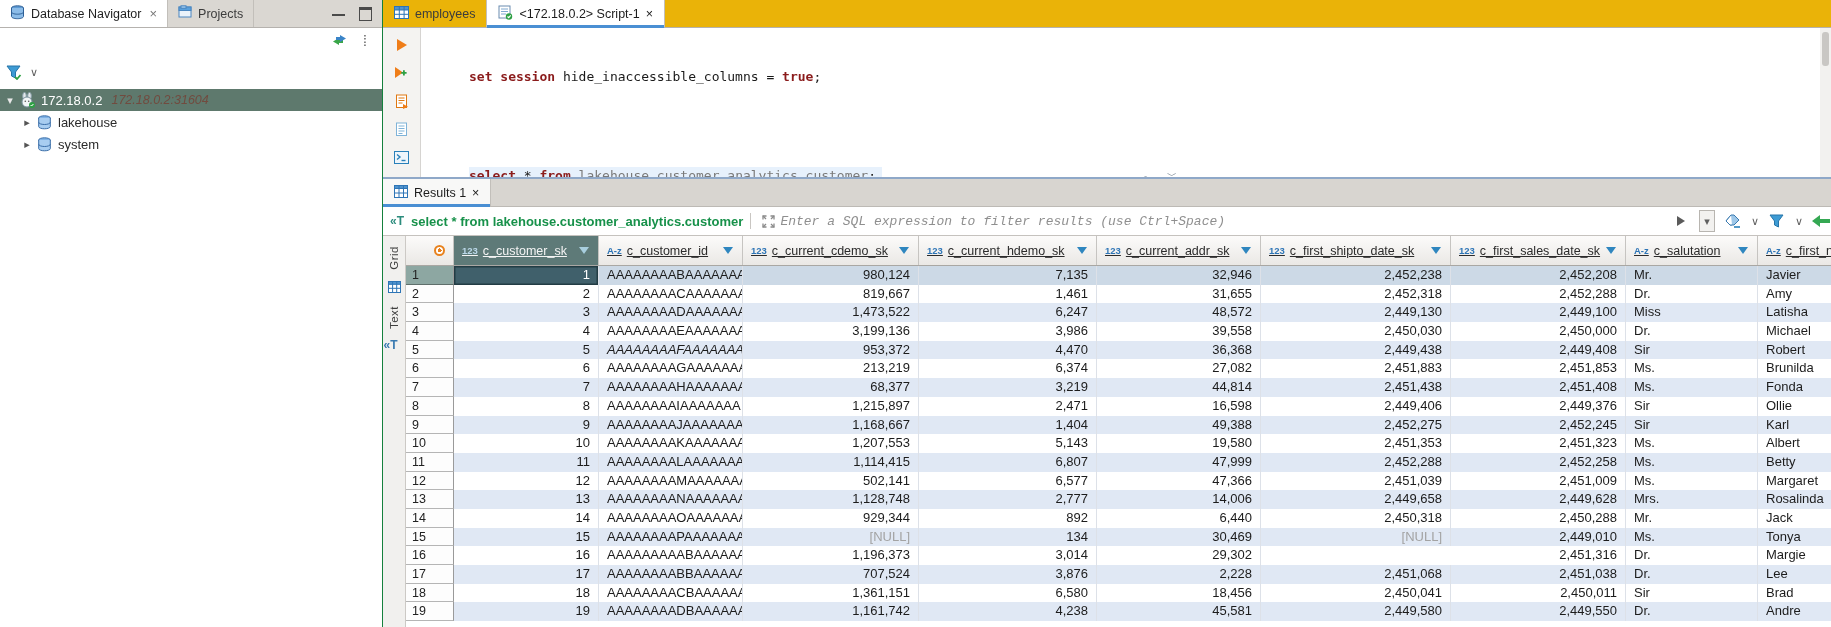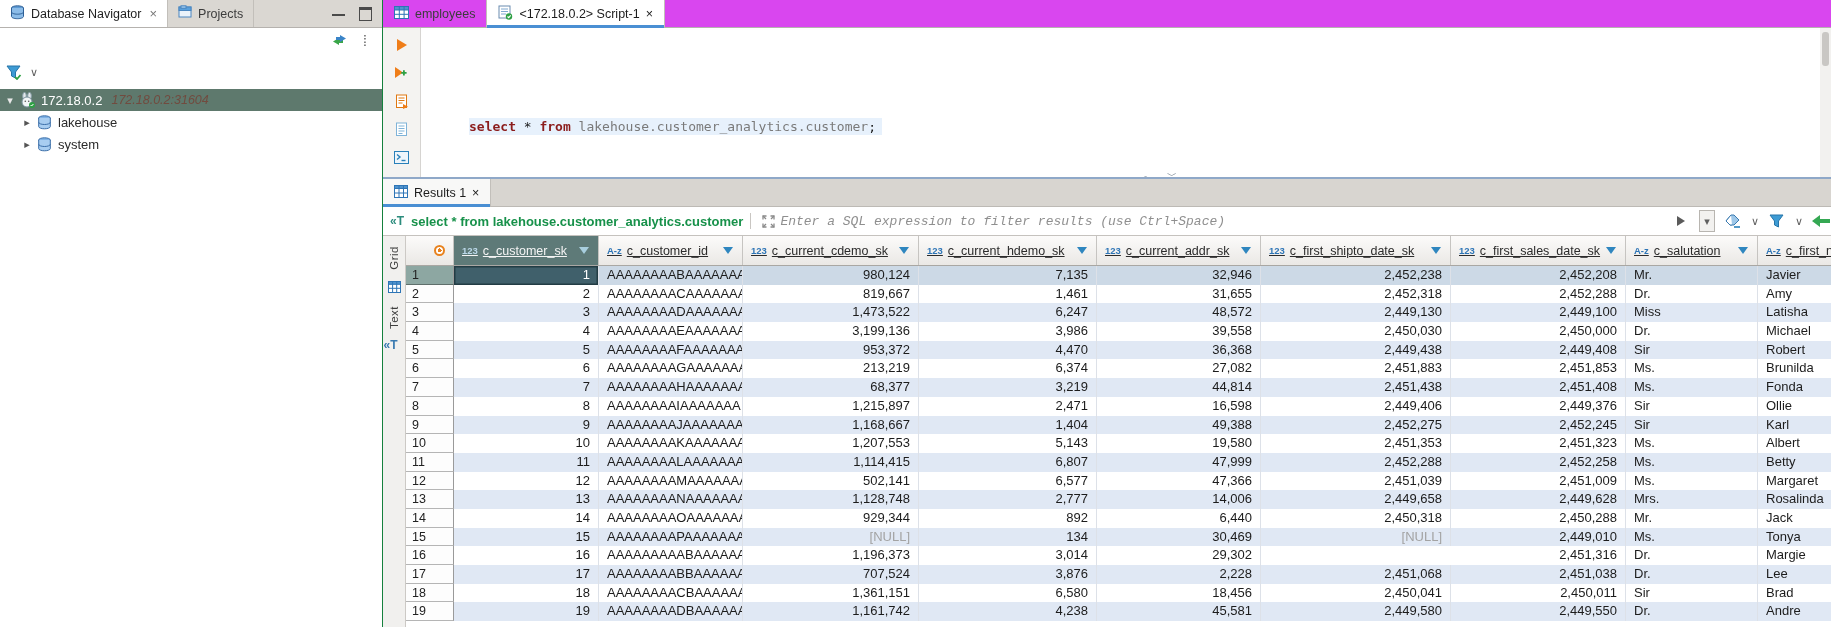--- a/index.html
+++ b/index.html
@@ -26,21 +26,21 @@
   #nav-tree{left:0;top:89px;width:382px;}
   .tree-row{height:22px;display:flex;align-items:center;font-size:13px;color:#2b2b2b;white-space:nowrap;}
   .tree-row.sel{background:#5e796d;color:#ffffff;}
   .tree-row .twist{width:12px;text-align:center;color:#555;font-size:11px;margin-right:3px;}
   .tree-row.sel .twist{color:#e8e8e8;}
   .tree-row .ticon{width:17px;height:16px;margin-right:5px;display:inline-flex;align-items:center;justify-content:center;}
   .tree-hint{font-style:italic;color:#714b3f;margin-left:9px;font-size:12.5px;}
 
   
   #editor-area{left:383px;top:0;width:1448px;height:627px;}
-  #editor-tabbar{left:0;top:0;width:1448px;height:27px;background:#d946ef;border-bottom:1px solid #b5b2ae;display:flex;}
+  #editor-tabbar{left:0;top:0;width:1448px;height:27px;background:#eab308;border-bottom:1px solid #b5b2ae;display:flex;}
   .etab{display:flex;align-items:center;gap:6px;padding:0 11px;font-size:12.5px;color:#3c3c3c;border-right:1px solid #c2bfba;position:relative;white-space:nowrap;}
   .etab.active{background:#ffffff;color:#1c1c1c;}
   .etab.active:after{content:"";position:absolute;left:0;right:0;bottom:-1px;height:3px;background:#4a8fd3;}
 
   #sql-region{left:0;top:28px;width:1448px;height:149px;background:#ffffff;}
   #sql-toolbar{left:0;top:0;width:38px;height:149px;background:#f4f3f1;border-right:1px solid #d6d4d1;
                display:flex;flex-direction:column;align-items:center;padding-top:8px;gap:10px;box-sizing:border-box;}
   .tbtn{width:20px;height:18px;display:flex;align-items:center;justify-content:center;}
   #sql-code{left:86px;top:8px;font-family:"DejaVu Sans Mono","Liberation Mono",monospace;font-size:13px;line-height:16.5px;white-space:pre;}
   .kw{color:#8b1c1c;font-weight:bold;}
@@ -250,20 +250,21 @@
       <span class="tbtn">
         <svg width="15" height="13" viewBox="0 0 15 13">
             <rect x="0.5" y="0.5" width="14" height="12" fill="#eef5fb" stroke="#2980b9"></rect>
             <path d="M3 3.5 l3 2.5 -3 2.5" fill="none" stroke="#2980b9" stroke-width="1.4"></path>
             <line x1="7.5" y1="9.5" x2="11.5" y2="9.5" stroke="#2980b9" stroke-width="1.4"></line>
           </svg>
       </span>
     </div>
 
     <div id="sql-code" class="abs">
+      <div class="sql-line"><span class="kw">set session</span><span class="punct"> hide_inaccessible_columns = </span><span class="kw">true</span><span class="punct">;</span></div>
       <div class="sql-line">&nbsp;</div>
       <div class="sql-line"><span class="stmt-hl"><span class="kw">select</span><span class="punct"> * </span><span class="kw">from</span><span class="ident"> lakehouse.customer_analytics.customer</span><span class="punct">;</span></span></div>
     </div>
 
     <div id="vscroll" class="abs">
         <span class="thumb"></span>
       </div>
     <div id="sash-chevrons" class="abs">
       <span>︿</span>
       <span>﹀</span>
@@ -439,21 +440,21 @@
               <div class="dcell num" style="flex: 0 0 178px; width: 178px;">3,986</div>
               <div class="dcell num" style="flex: 0 0 164px; width: 164px;">39,558</div>
               <div class="dcell num" style="flex: 0 0 190px; width: 190px;">2,450,030</div>
               <div class="dcell num" style="flex: 0 0 175px; width: 175px;">2,450,000</div>
               <div class="dcell" style="flex: 0 0 132px; width: 132px;">Dr.</div>
               <div class="dcell" style="flex: 0 0 160px; width: 160px;">Michael</div>
             </div>
             <div class="grow odd">
               <div class="rnum" style="flex: 0 0 48px;">5</div>
               <div class="dcell num" style="flex: 0 0 145px; width: 145px;">5</div>
-              <div class="dcell" style="flex: 0 0 144px; width: 144px;">AAAAAAAAFAAAAAAA</div>
+              <div class="dcell" style="flex: 0 0 144px; width: 144px; font-style: italic;">AAAAAAAAFAAAAAAA</div>
               <div class="dcell num" style="flex: 0 0 176px; width: 176px;">953,372</div>
               <div class="dcell num" style="flex: 0 0 178px; width: 178px;">4,470</div>
               <div class="dcell num" style="flex: 0 0 164px; width: 164px;">36,368</div>
               <div class="dcell num" style="flex: 0 0 190px; width: 190px;">2,449,438</div>
               <div class="dcell num" style="flex: 0 0 175px; width: 175px;">2,449,408</div>
               <div class="dcell" style="flex: 0 0 132px; width: 132px;">Sir</div>
               <div class="dcell" style="flex: 0 0 160px; width: 160px;">Robert</div>
             </div>
             <div class="grow">
               <div class="rnum" style="flex: 0 0 48px;">6</div>

